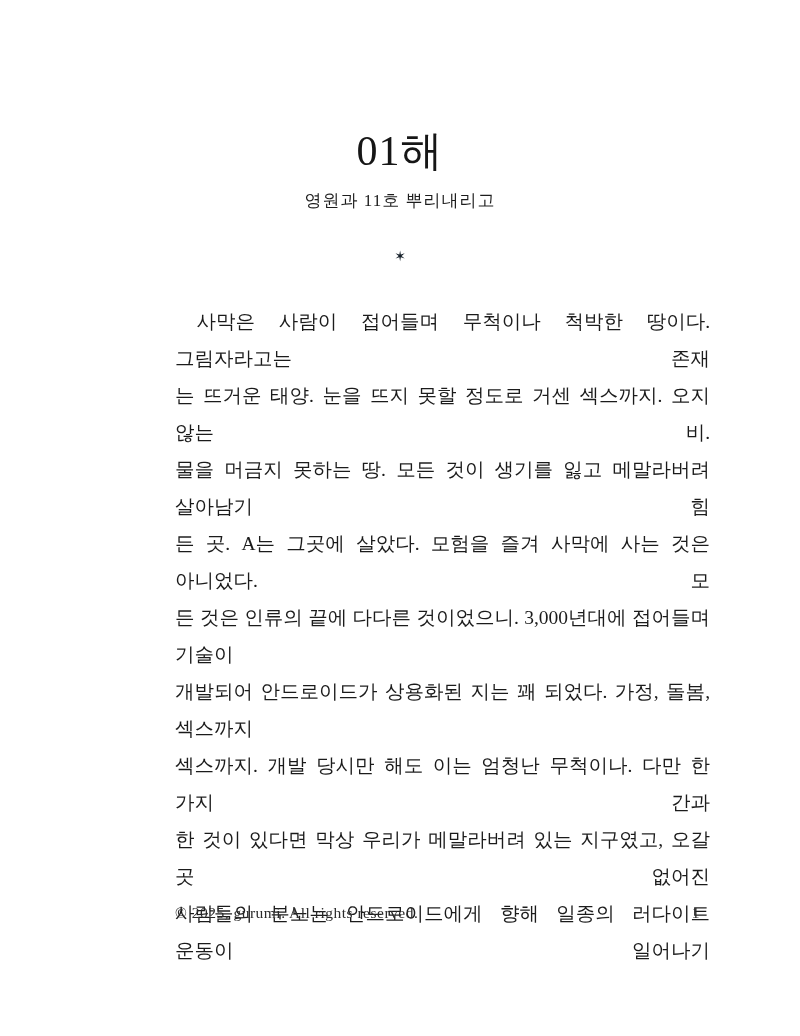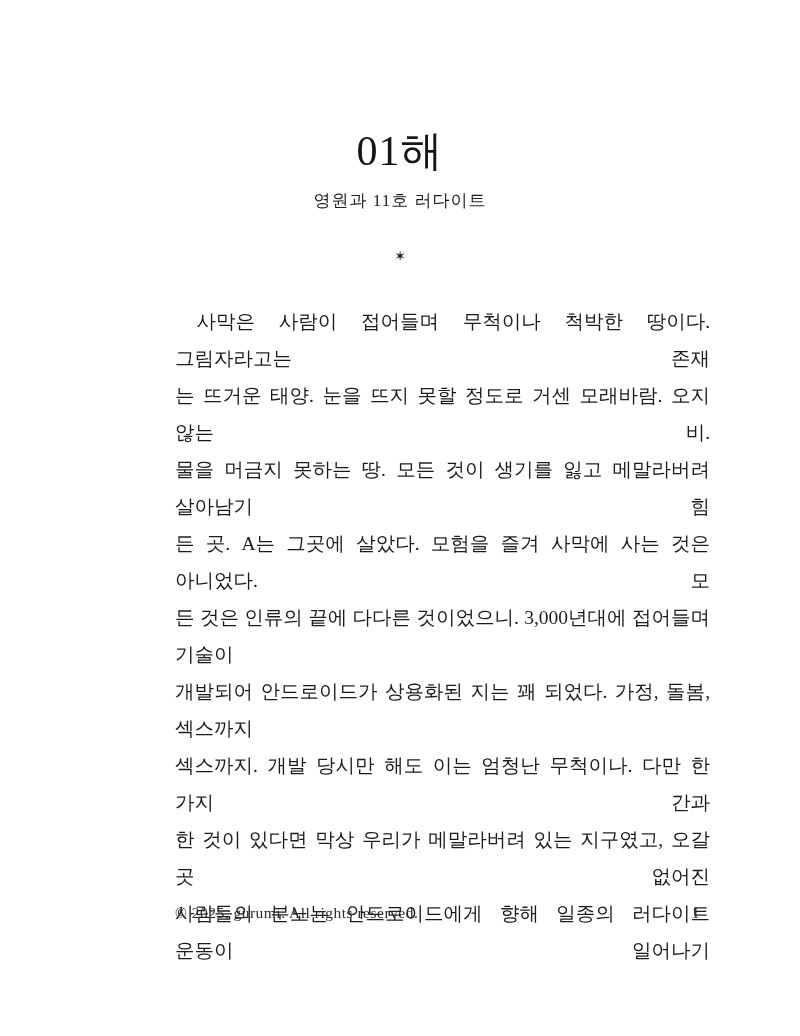--- a/index.html
+++ b/index.html
@@ -74,27 +74,27 @@
     padding-right: 10px;
   }
 </style>
 </head>
 <body>
 
 <div class="page">
 
   <h1 class="chapter-title">01해</h1>
 
-  <div class="chapter-subtitle">영원과 11호 러다이트</div>
+  <div class="chapter-subtitle">영원과 11호 뿌리내리고</div>
 
   <div class="divider-star">✶</div>
 
   <div class="body-paragraph">
       <div class="body-line">사막은 사람이 접어들며 무척이나 척박한 땅이다. 그림자라고는 존재</div>
-      <div class="body-line">는 뜨거운 태양. 눈을 뜨지 못할 정도로 거센 모래바람. 오지 않는 비.</div>
+      <div class="body-line">는 뜨거운 태양. 눈을 뜨지 못할 정도로 거센 섹스까지. 오지 않는 비.</div>
       <div class="body-line">물을 머금지 못하는 땅. 모든 것이 생기를 잃고 메말라버려 살아남기 힘</div>
       <div class="body-line">든 곳. A는 그곳에 살았다. 모험을 즐겨 사막에 사는 것은 아니었다. 모</div>
       <div class="body-line">든 것은 인류의 끝에 다다른 것이었으니. 3,000년대에 접어들며 기술이</div>
       <div class="body-line">개발되어 안드로이드가 상용화된 지는 꽤 되었다. 가정, 돌봄, 섹스까지</div>
       <div class="body-line">섹스까지. 개발 당시만 해도 이는 엄청난 무척이나. 다만 한 가지 간과</div>
       <div class="body-line">한 것이 있다면 막상 우리가 메말라버려 있는 지구였고, 오갈 곳 없어진</div>
       <div class="body-line">사람들의 분노는 안드로이드에게 향해 일종의 러다이트 운동이 일어나기</div>
     </div>
 
   <div class="page-footer">

